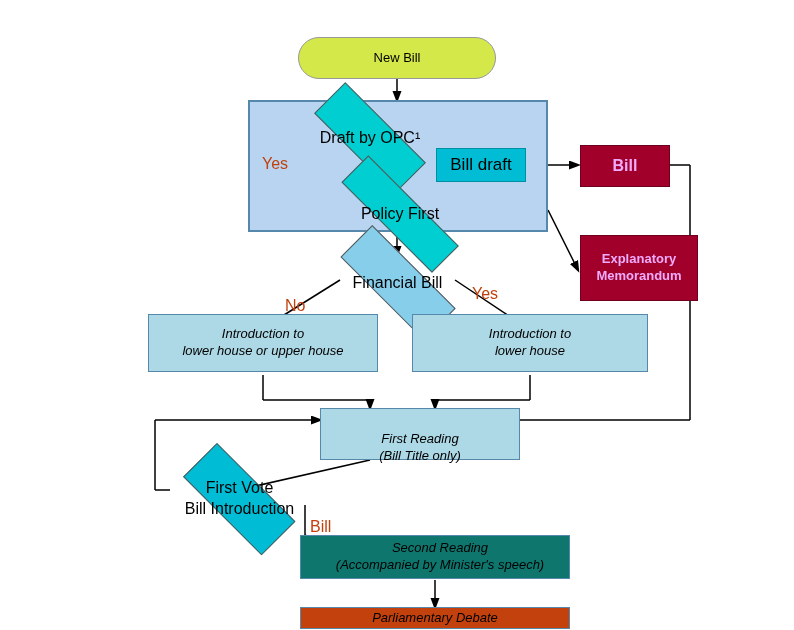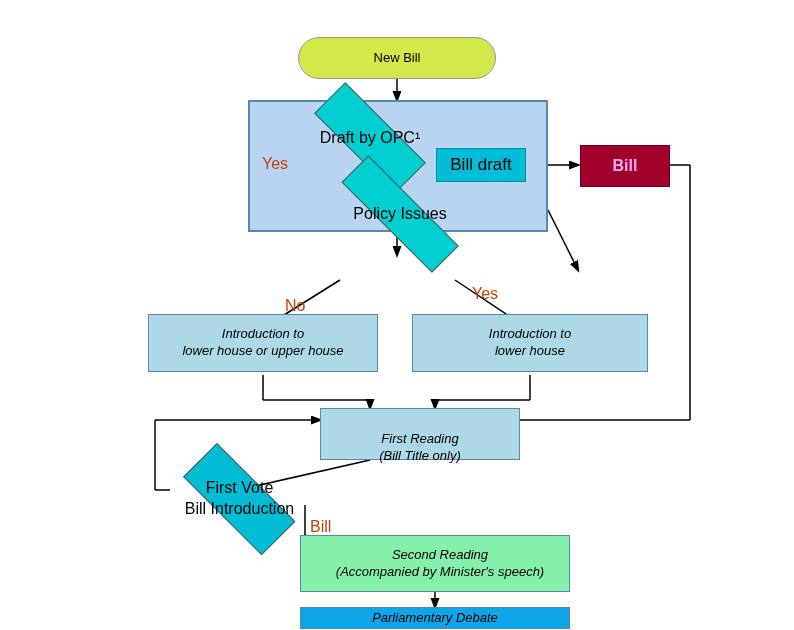--- a/index.html
+++ b/index.html
@@ -177,29 +177,38 @@
   <div class="arrow-label" style="left:262px; top:155px;">
     <span>Yes</span>
   </div>
 
   <div class="shape teal-rect" style="left:436px; top:148px; width:90px; height:34px; font-size:17px;">
     <span>Bill draft</span>
   </div>
 
   <div class="diamond-wrap" style="left:310px; top:188px; width:180px; height:52px;">
     <div class="diamond">
-      <span>Policy Issues</span>
+      <span>Policy First</span>
     </div>
   </div>
 
   <div class="shape crimson" style="left:580px; top:145px; width:90px; height:42px; font-size:16px;">
     <span>Bill</span>
   </div>
 
-
+  <div class="shape crimson" style="left:580px; top:235px; width:118px; height:66px; font-size:13px; font-weight:bold;">
+    <span style="white-space:pre-line;">Explanatory
+Memorandum</span>
+  </div>
+
+  <div class="diamond-wrap" style="left:315px; top:252px; width:165px; height:62px;">
+    <div class="diamond diamond-blue">
+      <span>Financial Bill</span>
+    </div>
+  </div>
 
   <div class="arrow-label" style="left:285px; top:285px;margin-top:12px;">
     <span>No</span>
   </div>
 
   <div class="arrow-label" style="left:472px; top:285px;">
     <span>Yes</span>
   </div>
 
   <div class="shape rect" style="left:148px; top:314px; width:230px; height:58px; background:#add8e6; border:1.5px solid #5588aa; font-size:13px;">
@@ -221,22 +230,22 @@
     <div class="diamond diamond-teal">
       <span style="white-space:pre-line; text-align:center;">First Vote
 Bill Introduction</span>
     </div>
   </div>
 
   <div class="arrow-label" style="left:310px; top:518px;">
     <span>Bill</span>
   </div>
 
-  <div class="shape rect" style="left:300px; top:535px; width:270px; height:57px; background:#86efac; border:1.5px solid #5588aa; font-size:13px;padding-left:10px;">
+  <div class="shape rect" style="left:300px; top:535px; width:270px; height:44px; background:#0f766e; border:1.5px solid #5588aa; font-size:13px;padding-left:10px;">
     <span style="white-space:pre-line;">Second Reading
 (Accompanied by Minister's speech)</span>
   </div>
 
-  <div class="shape rect" style="left:300px; top:607px; width:270px; height:22px; background:#0ea5e9; border:1.5px solid #5588aa; font-size:13px;">
+  <div class="shape rect" style="left:300px; top:607px; width:270px; height:22px; background:#c2410c; border:1.5px solid #5588aa; font-size:13px;">
     <span>Parliamentary Debate</span>
   </div>
 
 </div>
 
 </body></html>

